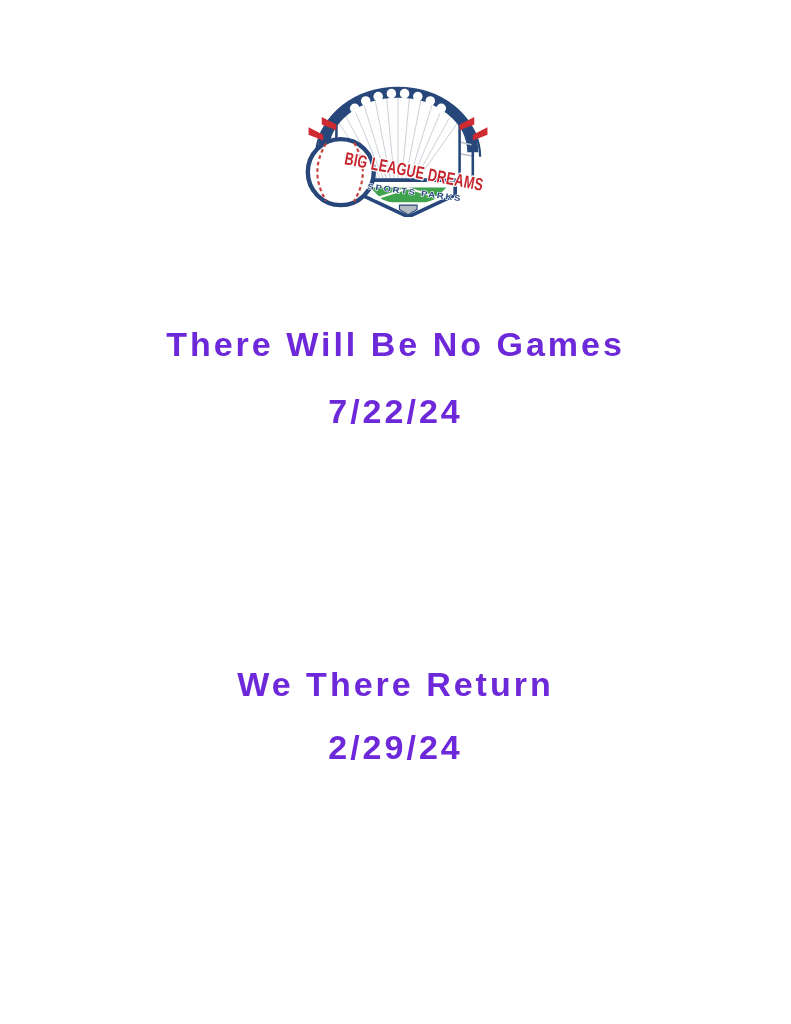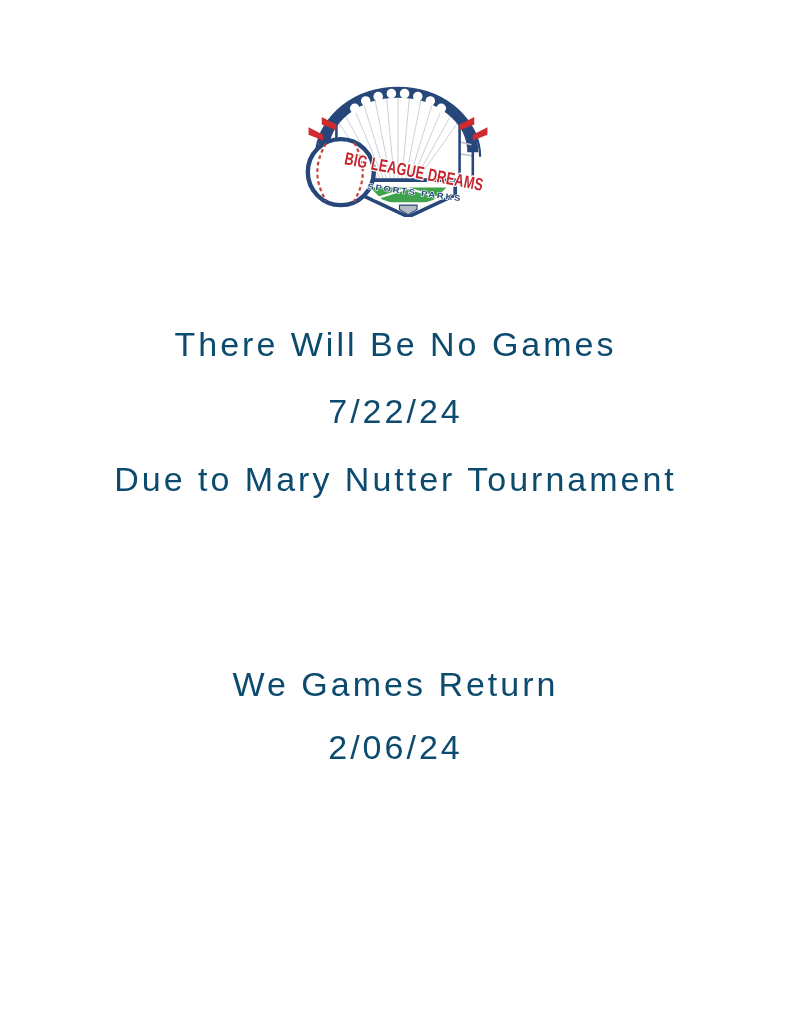--- a/index.html
+++ b/index.html
@@ -16,25 +16,25 @@
     left: 288px;
     top: 70px;
     width: 220px;
     height: 147px;
   }
   .announce-line {
     position: absolute;
     left: 0;
     width: 100%;
     text-align: center;
-    font-weight: 400;
+    font-weight: 700;
     font-size: 34px;
     line-height: 40px;
     letter-spacing: 3px;
-    color: #0c4a6e;
+    color: #6d28d9;
   }
   .l1 { top: 324px; }
   .l2 { top: 391px; }
   .l3 { top: 459px; }
   .l4 { top: 664px; }
   .l5 { top: 727px; }
   .banner-text {
     font-family: "Liberation Sans", sans-serif;
     font-weight: 700;
     font-size: 24px;
@@ -136,17 +136,16 @@
         <textPath href="#bannerPath" textLength="192" lengthAdjust="spacingAndGlyphs">BIG LEAGUE DREAMS</textPath>
       </text>
       <text class="subtitle-text">
         <textPath href="#subtitlePath" textLength="130" lengthAdjust="spacingAndGlyphs">SPORTS PARKS</textPath>
       </text>
     </svg>
   </div>
 
   <div class="announce-line l1">There Will Be No Games</div>
   <div class="announce-line l2">7/22/24</div>
-  <div class="announce-line l3">Due to Mary Nutter Tournament</div>
-  <div class="announce-line l4">We Games Return</div>
-  <div class="announce-line l5">2/06/24</div>
+  <div class="announce-line l4">We There Return</div>
+  <div class="announce-line l5">2/29/24</div>
 
 </div>
 
 </body></html>

